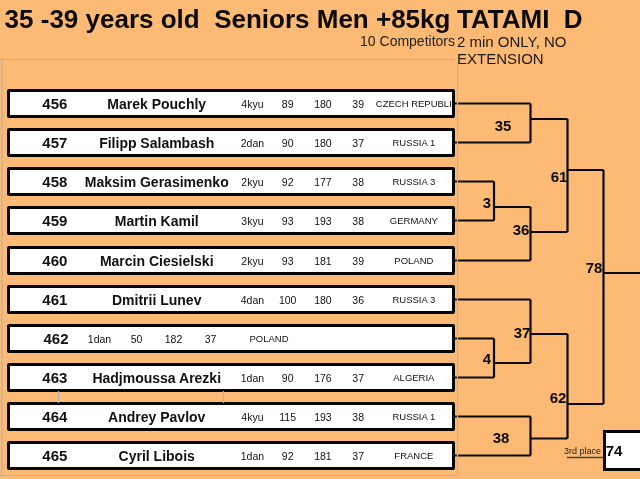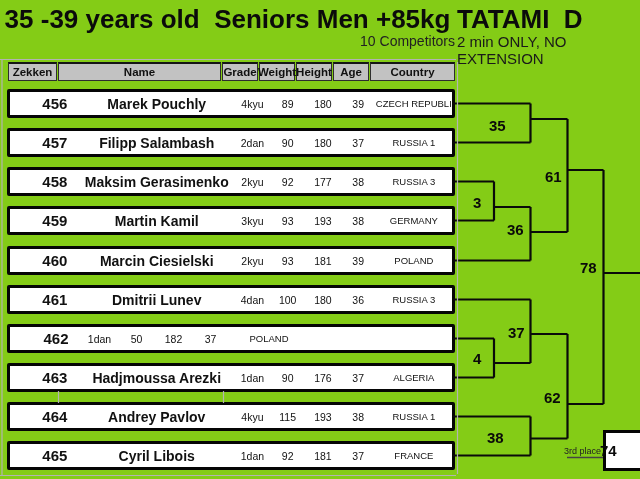--- a/index.html
+++ b/index.html
@@ -1,17 +1,17 @@
 <!DOCTYPE html>
 <html><head>
 <meta charset="utf-8">
 <style>
   html,body{margin:0;padding:0;background:#888;}
   .page{
-    position:relative;width:640px;height:479px;background:#84cc16;
+    position:relative;width:640px;height:479px;background:#fdba74;
     overflow:hidden;font-family:"Liberation Sans",sans-serif;color:#111;
   }
   .pre{white-space:pre;}
   
   .title{
     position:absolute;left:0;top:4px;width:455px;text-align:center;
     font-size:26px;font-weight:bold;letter-spacing:0px;color:#0b0b0b;
   }
   .subtitle{
     position:absolute;left:0;top:33px;width:455px;text-align:right;
@@ -43,21 +43,21 @@
     display:flex;align-items:center;
   }
   .c{display:block;text-align:center;overflow:hidden;white-space:nowrap;}
   .c.zk{width:50px;font-size:15px;font-weight:bold;margin-left:21px;}
   .c.nm{width:164px;font-size:14px;font-weight:bold;}
   .c.sm{width:37px;font-size:10.5px;}
   .c.ct{width:80px;font-size:9.5px;}
   
   .bracket-svg{position:absolute;left:0;top:0;width:640px;height:479px;pointer-events:none;}
   .mnum{
-    position:absolute;width:28px;height:18px;line-height:18px;text-align:left;
+    position:absolute;width:28px;height:18px;line-height:18px;text-align:center;
     font-size:15px;font-weight:bold;color:#0a0a0a;
   }
   .third-label{
     position:absolute;left:560px;top:446px;width:41px;text-align:right;
     font-size:9px;color:#222;
   }
   .third-box{
     position:absolute;left:603px;top:430px;width:42px;height:41px;
     box-sizing:border-box;border:3px solid #050505;background:#fff;
   }
@@ -65,29 +65,20 @@
 </head>
 <body>
 
 <div class="page">
 
   <div class="title pre">35 -39 years old  Seniors Men +85kg</div>
   <div class="subtitle">10 Competitors</div>
   <div class="tatami pre">TATAMI  D</div>
   <div class="tatami-note">2 min ONLY, NO EXTENSION</div>
 
-  <div class="thead">
-    <span class="th w-zk">Zekken</span>
-    <span class="th w-nm">Name</span>
-    <span class="th w-sm">Grade</span>
-    <span class="th w-sm">Weight</span>
-    <span class="th w-sm">Height</span>
-    <span class="th w-sm">Age</span>
-    <span class="th w-ct">Country</span>
-  </div>
 
   <div class="row" style="top:89px">
     <span class="c zk">456</span>
     <span class="c nm">Marek Pouchly</span>
     <span class="c sm">4kyu</span>
     <span class="c sm">89</span>
     <span class="c sm">180</span>
     <span class="c sm">39</span>
     <span class="c ct">CZECH REPUBLIC</span>
   </div>

